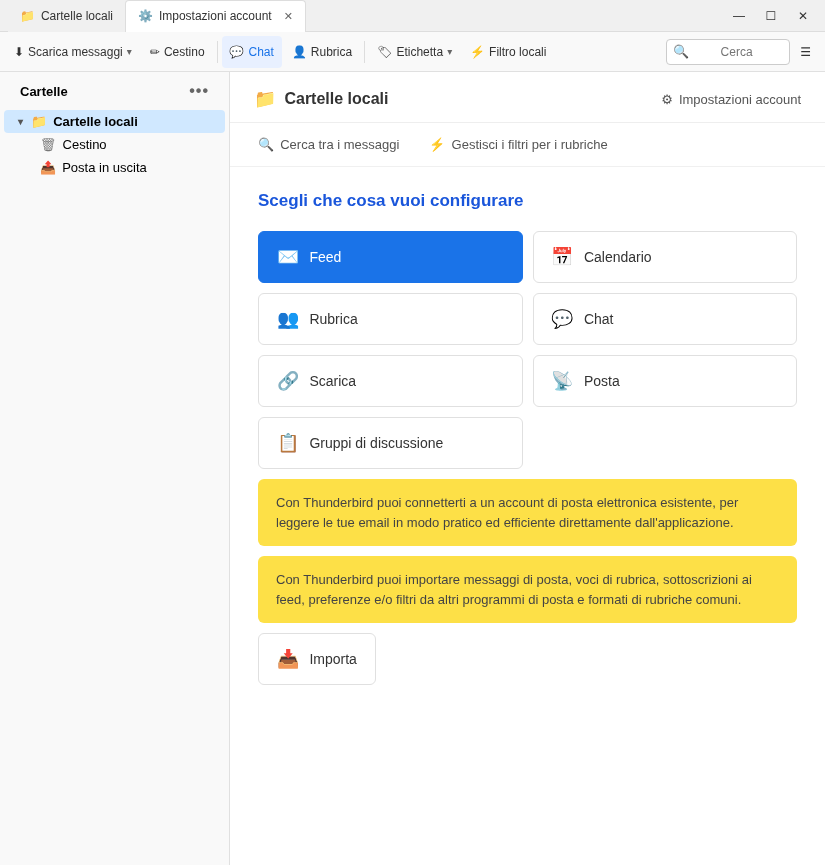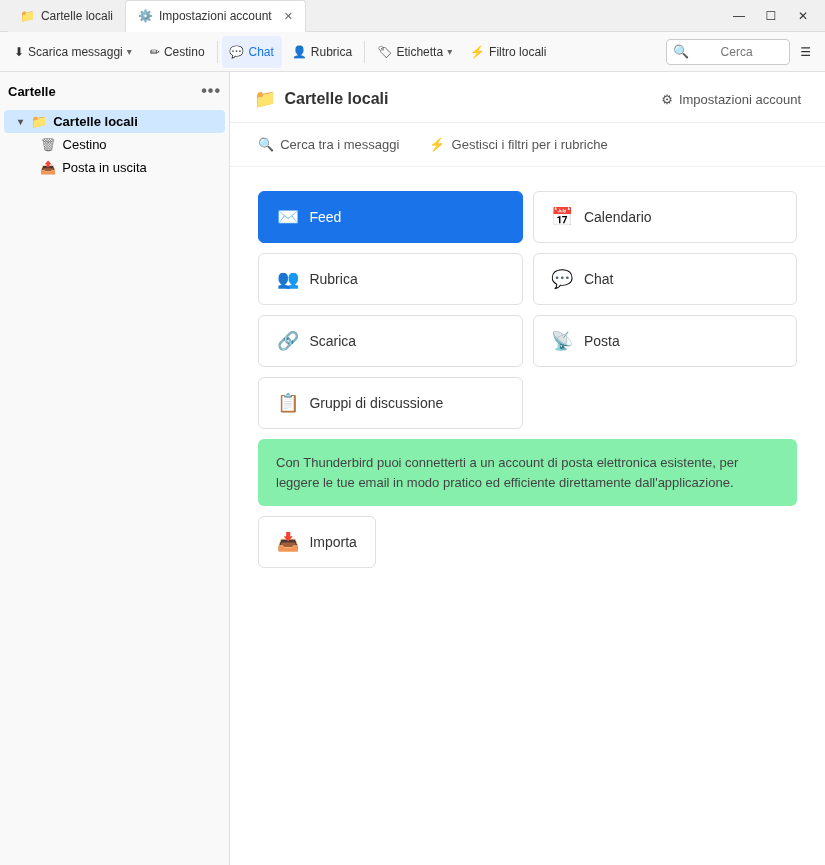--- a/index.html
+++ b/index.html
@@ -45,21 +45,21 @@
     
     .main-layout { display: flex; height: calc(865px - 72px); }
 
     
     .sidebar {
       width: 230px; background: #f9f9f9; border-right: 1px solid #e0e0e0;
       display: flex; flex-direction: column;
     }
     .sidebar-header {
       display: flex; align-items: center; justify-content: space-between;
-      padding: 10px 8px; font-weight: 600; font-size: 13px;
+      padding: 10px 20px; font-weight: 600; font-size: 13px;
     }
     .sidebar-more { cursor: pointer; color: #666; font-size: 16px; letter-spacing: 1px; }
     .sidebar-item {
       display: flex; align-items: center; gap: 6px; padding: 4px 10px 4px 14px;
       cursor: pointer; border-radius: 4px; margin: 0 4px; font-size: 13px;
     }
     .sidebar-item.selected { background: #d0e8ff; font-weight: 600; }
     .folder-group { margin-bottom: 2px; }
     .expand-arrow { font-size: 10px; color: #555; margin-right: 2px; }
 
@@ -95,21 +95,21 @@
       font-size: 14px; color: #333; text-align: left; transition: background 0.15s;
     }
     .config-btn.primary { background: #1a73e8; color: #fff; border-color: #1a73e8; }
     .config-btn-wide {
       display: flex; align-items: center; gap: 10px; padding: 14px 18px;
       border: 1px solid #e0e0e0; border-radius: 6px; background: #fff; cursor: pointer;
       font-size: 14px; color: #333; text-align: left; width: calc(50% - 5px);
     }
 
     
-    .info-box { background: #86efac; border-radius: 6px; padding: 14px 18px; margin: 10px 0; font-size: 13px; color: #444; line-height: 1.5; }
+    .info-box { background: #fde047; border-radius: 6px; padding: 14px 18px; margin: 10px 0; font-size: 13px; color: #444; line-height: 1.5; }
 
     
     .import-btn {
       display: flex; align-items: center; gap: 10px; padding: 14px 18px;
       border: 1px solid #e0e0e0; border-radius: 6px; background: #fff; cursor: pointer;
       font-size: 14px; color: #333; margin-top: 10px; width: fit-content;
     }
 
     
     .content-area::-webkit-scrollbar { width: 10px; }
@@ -221,20 +221,21 @@
         <span>🔍</span>
         <span>Cerca tra i messaggi</span>
       </div>
       <div class="action-item">
         <span>⚡</span>
         <span>Gestisci i filtri per i rubriche</span>
       </div>
     </div>
 
     <div class="configure-section">
+      <div class="configure-title">Scegli che cosa vuoi configurare</div>
 
       <div class="config-grid">
 
         <button class="config-btn primary">
           <span style="font-size:18px;">✉️</span>
           <span>Feed</span>
         </button>
 
         <button class="config-btn">
           <span style="font-size:18px;">📅</span>
@@ -266,20 +267,23 @@
         <button class="config-btn-wide">
           <span style="font-size:18px;">📋</span>
           <span>Gruppi di discussione</span>
         </button>
       </div>
 
       <div class="info-box">
         <span>Con Thunderbird puoi connetterti a un account di posta elettronica esistente, per leggere le tue email in modo pratico ed efficiente direttamente dall'applicazione.</span>
       </div>
 
+      <div class="info-box">
+        <span>Con Thunderbird puoi importare messaggi di posta, voci di rubrica, sottoscrizioni ai feed, preferenze e/o filtri da altri programmi di posta e formati di rubriche comuni.</span>
+      </div>
 
       <button class="import-btn">
         <span style="font-size:18px;">📥</span>
         <span>Importa</span>
       </button>
     </div>
 
   </div>
 </div>
 

